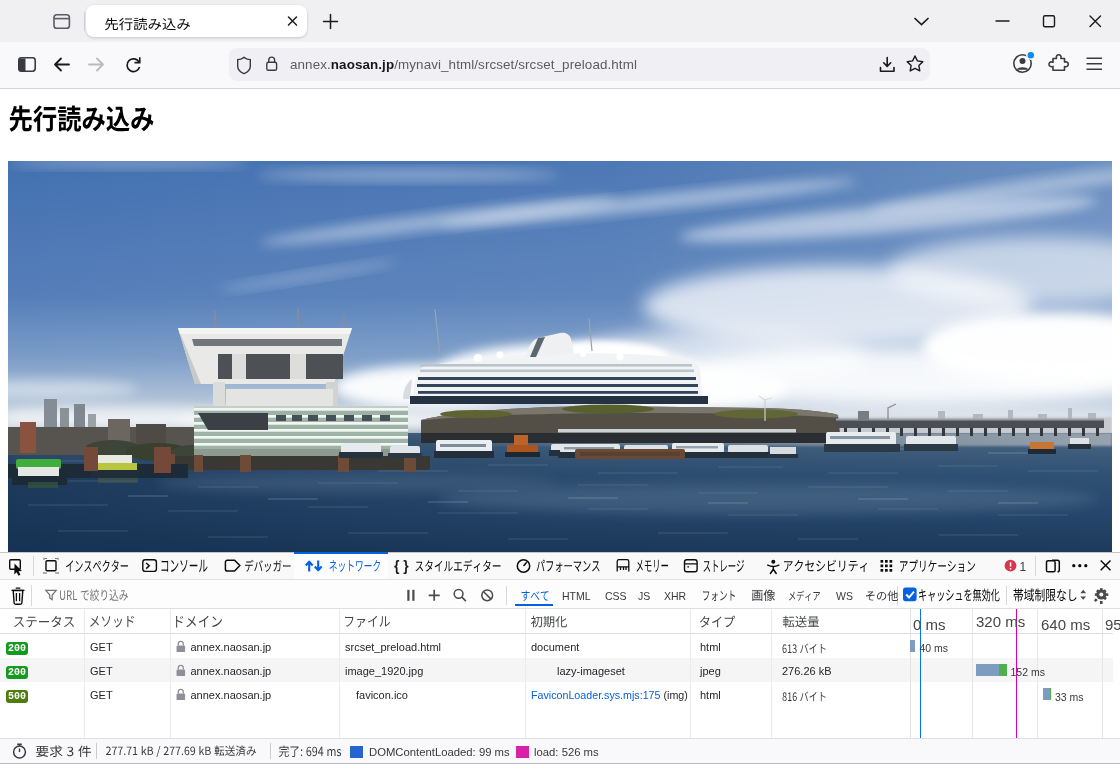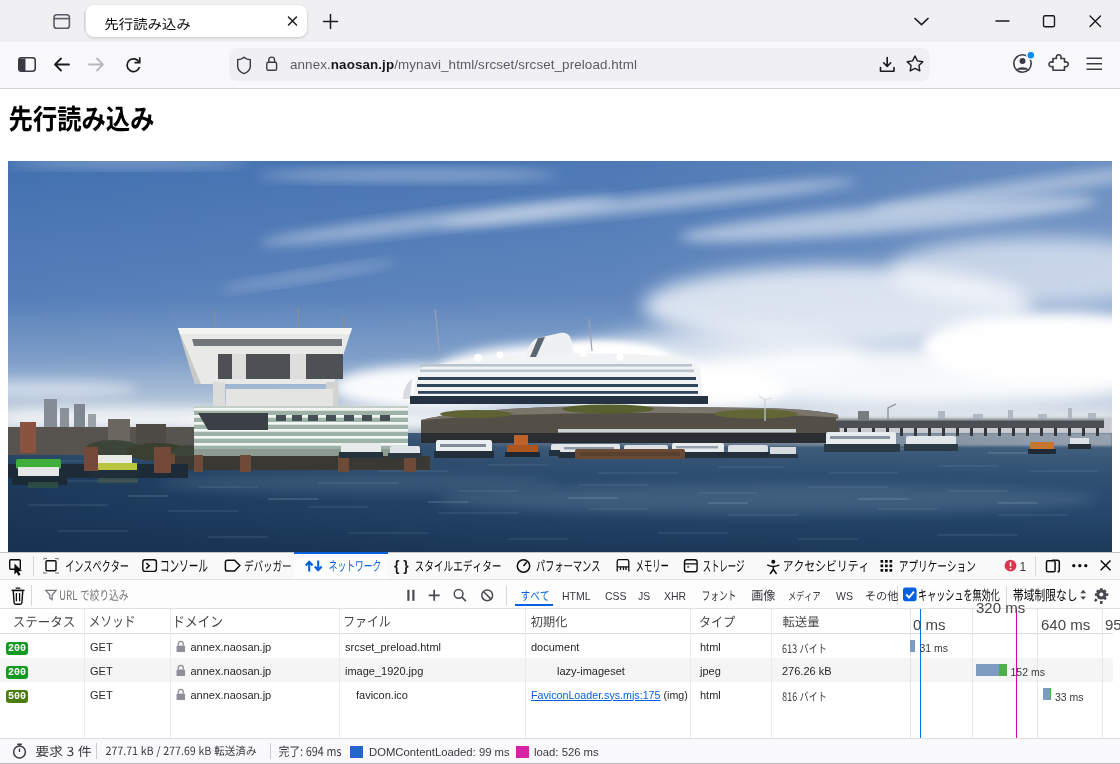--- a/index.html
+++ b/index.html
@@ -20,21 +20,21 @@
 .t{position:absolute;white-space:pre}
 .h12{font-size:12px;color:#38383d}
 .hdr{font-size:15px;color:#444746}
 .w10{font-size:10.5px;color:#38383d}
 .sb{font-size:11.3px;color:#38383d}
 .r13{font-size:11px;color:#26262b}
 .badge{position:absolute;width:22px;height:13px;border-radius:3px;color:#fff;
 font-family:"Liberation Mono",monospace;font-size:10px;font-weight:700;text-align:center;line-height:13px}
 #statusbar{left:0;top:186px;width:1120px;height:26px;background:#f9f9fb;border-top:1px solid #dfdfe2}
 .row2{left:0;top:105.5px;width:1113px;height:24px;background:#f5f5f6}
-a.fl{color:#0560df;text-decoration:underline}
+a.fl{color:#0560df;}
 </style></head><body>
 <div class="abs" id="titlebar"></div>
 <div class="abs" id="tab"></div>
 <div class="abs" id="navbar"></div>
 <div class="abs" id="urlbar"></div>
 <div class="abs t" id="urltext">annex.<b>naosan.jp</b>/mynavi_html/srcset/srcset_preload.html</div>
 <svg class="abs" style="left:0;top:0" width="1120" height="550">
 <g fill="none" stroke="#5b5b66" stroke-width="1.6">
  <rect x="54" y="14.8" width="15.4" height="13.4" rx="2.8"></rect>
  <line x1="54" y1="18.6" x2="69.4" y2="18.6"></line>
@@ -404,25 +404,25 @@
  <div class="t r13" style="left:531px;top:136.5px;font-size:10.7px"><a class="fl">FaviconLoader.sys.mjs:175</a> (img)</div>
  <div class="t r13" style="left:700px;top:88.5px">html</div>
  <div class="t r13" style="left:700px;top:112.5px">jpeg</div>
  <div class="t r13" style="left:700px;top:136.5px">html</div>
  <div class="t r13" style="left:782px;top:112.5px">276.26 kB</div>
  <div class="abs" style="left:909.5px;top:88px;width:5.5px;height:11.5px;background:#7d9cc0"></div>
  <div class="abs" style="left:976px;top:112px;width:23px;height:11.5px;background:#7d9cc0"></div>
  <div class="abs" style="left:999px;top:112px;width:8px;height:11.5px;background:#4db04a"></div>
  <div class="abs" style="left:1042.5px;top:136px;width:7px;height:11.5px;background:#7d9cc0"></div>
  <div class="abs" style="left:1049.5px;top:136px;width:1.8px;height:11.5px;background:#4db04a"></div>
- <div class="t w10" style="left:919.5px;top:89.5px">31 ms</div>
+ <div class="t w10" style="left:919.5px;top:89.5px">40 ms</div>
  <div class="t w10" style="left:1010.5px;top:113.5px">152 ms</div>
  <div class="t w10" style="left:1055px;top:139px">33 ms</div>
  <div class="t hdr" style="left:913px;top:63.5px">0 ms</div>
- <div class="t hdr" style="left:976px;top:47px">320 ms</div>
+ <div class="t hdr" style="left:976px;top:61px">320 ms</div>
  <div class="t hdr" style="left:1041px;top:63.5px">640 ms</div>
  <div class="t hdr" style="left:1105px;top:63.5px">959</div>
  <div class="t w10" style="left:562px;top:38px">HTML</div>
  <div class="t w10" style="left:605px;top:38px">CSS</div>
  <div class="t w10" style="left:638px;top:38px">JS</div>
  <div class="t w10" style="left:664px;top:38px">XHR</div>
  <div class="t w10" style="left:836px;top:38px">WS</div>
  <div class="t h12" style="left:1019.5px;top:7.5px">1</div>
  <div class="abs" style="left:515px;top:51.7px;width:38px;height:2.2px;background:#0561e0"></div>
  <div class="abs" id="statusbar"></div>

